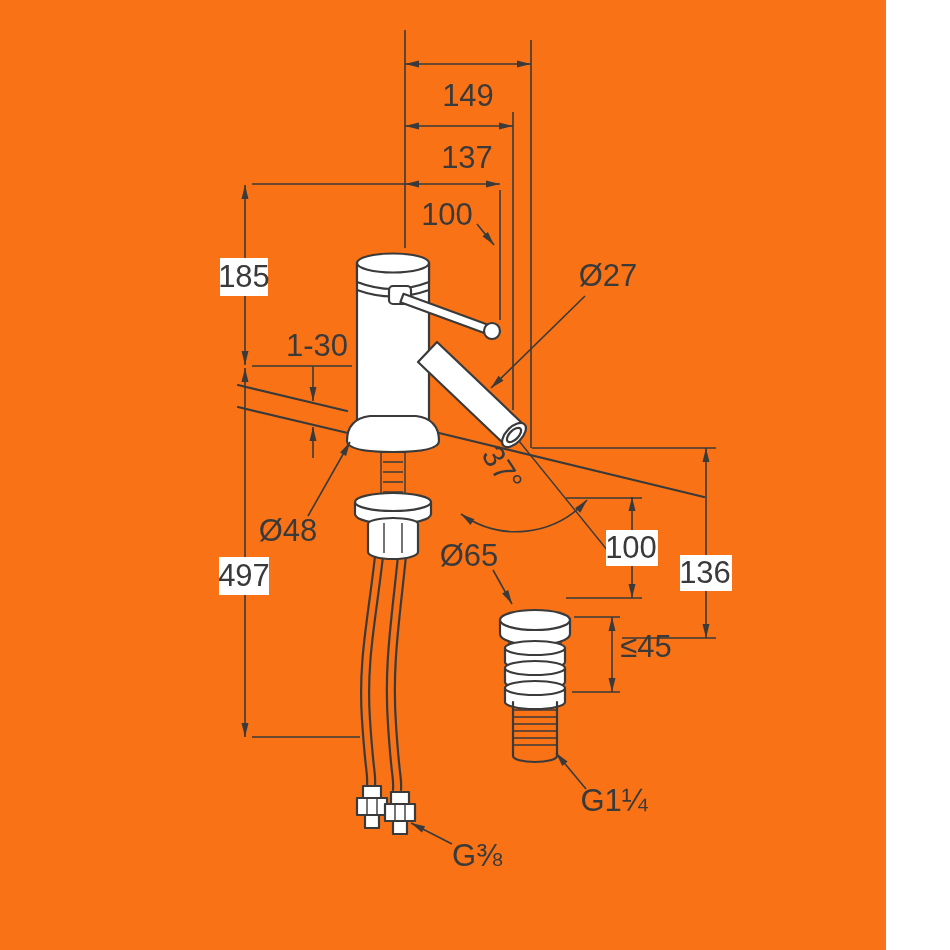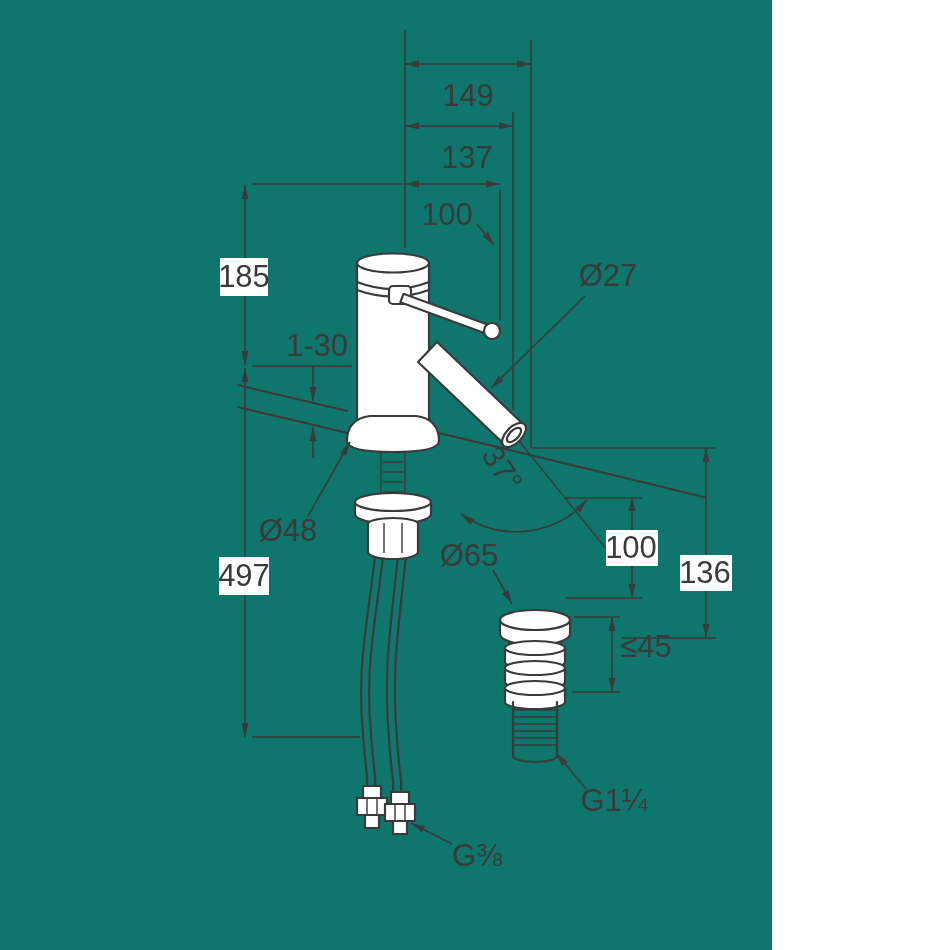--- a/index.html
+++ b/index.html
@@ -1,16 +1,16 @@
 <!DOCTYPE html>
 <html><head>
 <meta charset="utf-8">
 <style>
   html,body{margin:0;padding:0;background:#ffffff;}
-  .stage{width:772px;height:950px;background:#0f766e;position:relative;overflow:hidden;}
+  .stage{width:886px;height:950px;background:#f97316;position:relative;overflow:hidden;}
   svg{display:block;}
   .draw{stroke:#3a3a3a;stroke-width:2.2;fill:none;stroke-linecap:round;stroke-linejoin:round;}
   .drawf{stroke:#3a3a3a;stroke-width:2.2;fill:#ffffff;stroke-linejoin:round;}
   .dim{stroke:#3a3a3a;stroke-width:1.6;fill:none;stroke-linecap:butt;}
   .thin{stroke:#3a3a3a;stroke-width:1.4;fill:none;}
   .bgpad{fill:#ffffff;stroke:none;}
   text{font-family:"Liberation Sans","DejaVu Sans",sans-serif;font-size:31px;fill:#3a3a3a;text-anchor:middle;}
 </style>
 </head>
 <body>

